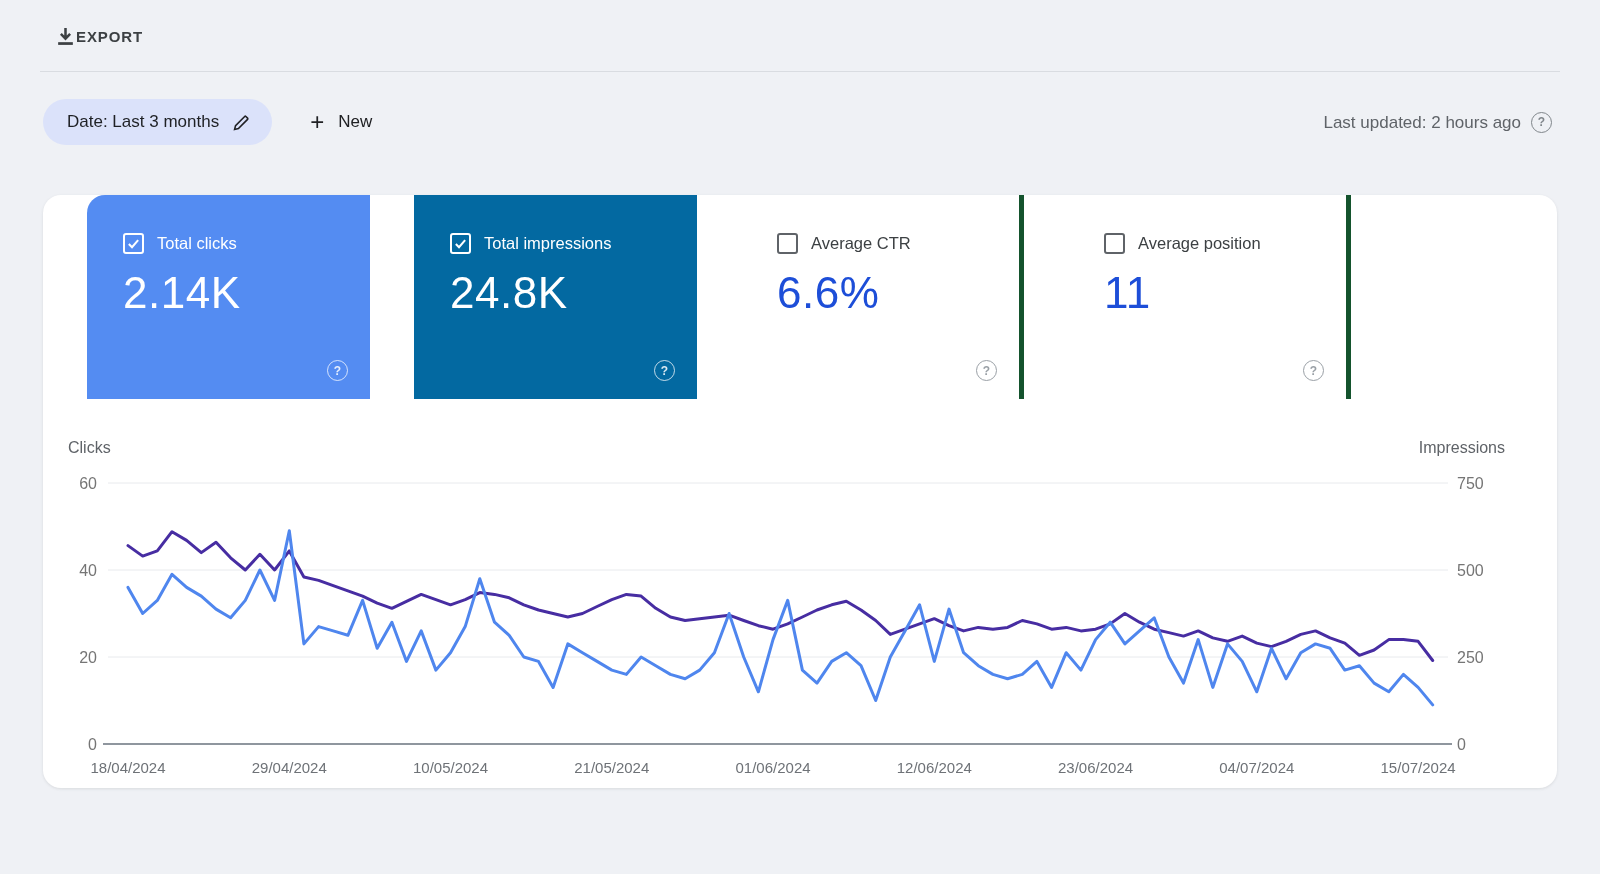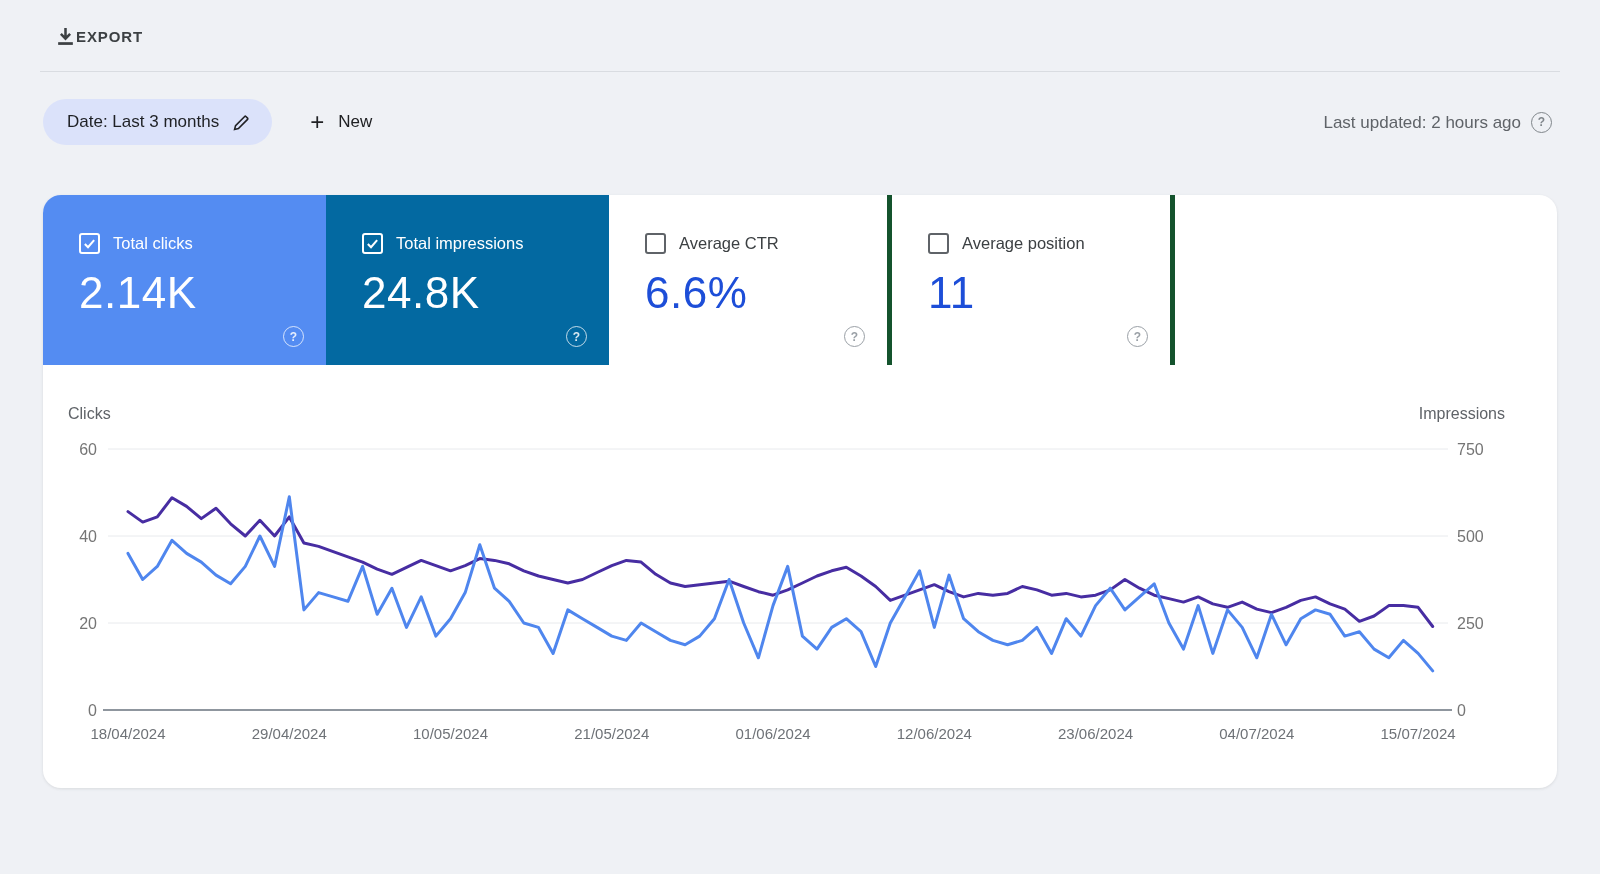--- a/index.html
+++ b/index.html
@@ -24,22 +24,22 @@
     font-family:inherit;font-size:17px;font-weight:500;color:#202124;margin-left:26px;padding:8px 12px;}
   .plus-glyph{font-size:24px;font-weight:400;line-height:1;color:#202124;}
   .spacer{flex:1;}
   .last-updated{display:flex;align-items:flex-end;gap:10px;font-size:17px;color:#5f6368;}
   .help-circle{display:inline-flex;align-items:center;justify-content:center;width:19px;height:19px;
     border:1.6px solid #80868b;border-radius:50%;font-size:12px;font-weight:700;color:#80868b;}
   
   .panel{margin:50px 43px 0;width:1514px;height:593px;background:#fff;border-radius:18px;
     box-shadow:0 1px 3px rgba(60,64,67,.12);box-sizing:border-box;}
   .cards{display:flex;}
-  .metric-card{width:283px;height:170px;box-sizing:border-box;position:relative;
-    padding:38px 0 0 36px;background:#fff;cursor:pointer;}
+  .metric-card{width:283px;height:204px;box-sizing:border-box;position:relative;
+    padding:38px 0 0 36px;background:#fff;cursor:pointer;margin-left:44px;}
   .metric-card.first{border-top-left-radius:18px;}
   .metric-card.white{border-right:5px solid #14532d;}
   .metric-card .label-row{display:flex;align-items:center;gap:13px;}
   .metric-card .label{font-size:16.5px;color:#3c4043;}
   .metric-card.colored .label{color:#fff;}
   .metric-card .value{font-size:44px;font-weight:400;color:#1d4ed8;margin-top:14px;letter-spacing:.5px;}
   .metric-card.colored .value{color:#fff;}
   .checkbox{width:17px;height:17px;border:2px solid #5f6368;border-radius:3px;display:inline-flex;
     align-items:center;justify-content:center;flex:none;}
   .metric-card.colored .checkbox{border-color:#fff;}

